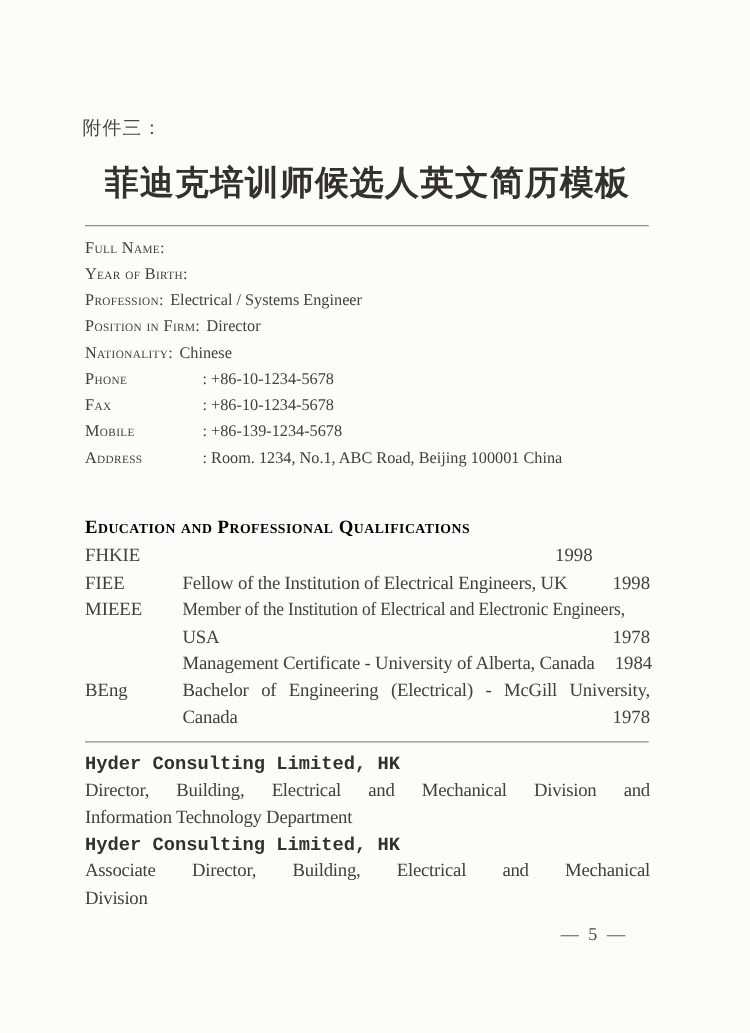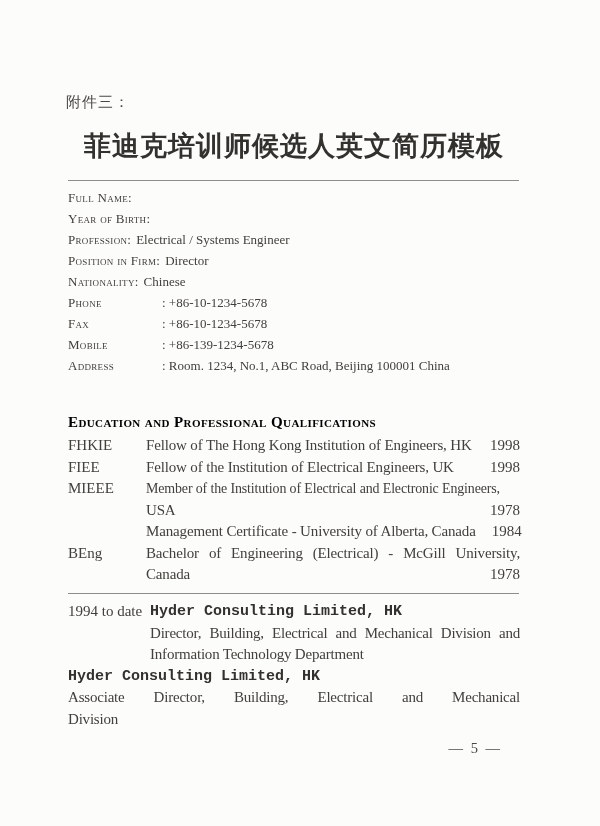--- a/index.html
+++ b/index.html
@@ -121,21 +121,20 @@
       <span class="clbl">Address</span>
         <span class="cval">: Room. 1234, No.1, ABC Road, Beijing 100001 China</span>
     </div>
   </div>
 
   <div class="edu">
     <div class="sec-heading">Education and Professional Qualifications</div>
 
     <div class="edu-row">
       <span class="abbr">FHKIE</span>
-      <span class="txt">Fellow of The Hong Kong Institution of Engineers, HK</span>
       <span class="yr">1998</span>
     </div>
     <div class="edu-row">
       <span class="abbr">FIEE</span>
       <span class="txt">Fellow of the Institution of Electrical Engineers, UK</span>
       <span class="yr">1998</span>
     </div>
     <div class="edu-row span">
       <span class="abbr">MIEEE</span>
       <span class="txt fit">Member of the Institution of Electrical and Electronic Engineers,</span>
@@ -161,21 +160,20 @@
       <span class="txt">Canada</span>
       <span class="yr">1978</span>
     </div>
   </div>
 
   <div class="rule rule2"></div>
 
   <div class="hist">
 
     <div class="hist-entry">
-      <div class="period">1994 to date</div>
       <div class="hist-body">
         <div class="company">Hyder Consulting Limited, HK</div>
         <div class="hline justify">Director, Building, Electrical and Mechanical Division and</div>
         <div class="hline">Information Technology Department</div>
       </div>
     </div>
 
     <div class="hist-entry">
       <div class="hist-body">
         <div class="company">Hyder Consulting Limited, HK</div>

